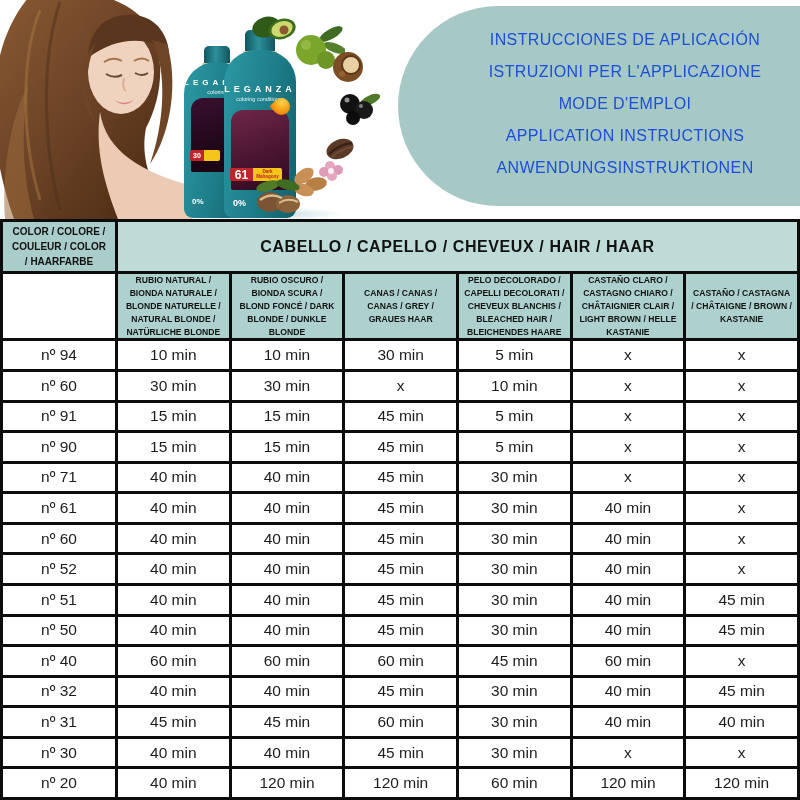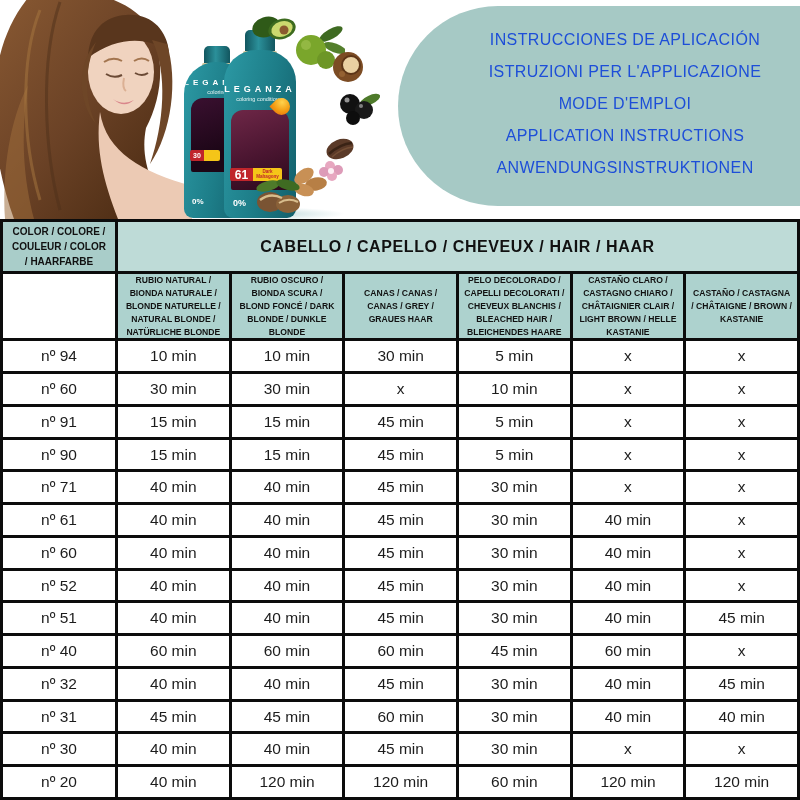--- a/index.html
+++ b/index.html
@@ -316,20 +316,29 @@
         <tr>
           <td>nº 51</td>
           <td>40 min</td>
           <td>40 min</td>
           <td>45 min</td>
           <td>30 min</td>
           <td>40 min</td>
           <td>45 min</td>
         </tr>
         <tr>
+          <td>nº 50</td>
+          <td>40 min</td>
+          <td>40 min</td>
+          <td>45 min</td>
+          <td>30 min</td>
+          <td>40 min</td>
+          <td>45 min</td>
+        </tr>
+        <tr>
           <td>nº 40</td>
           <td>60 min</td>
           <td>60 min</td>
           <td>60 min</td>
           <td>45 min</td>
           <td>60 min</td>
           <td>x</td>
         </tr>
         <tr>
           <td>nº 32</td>

